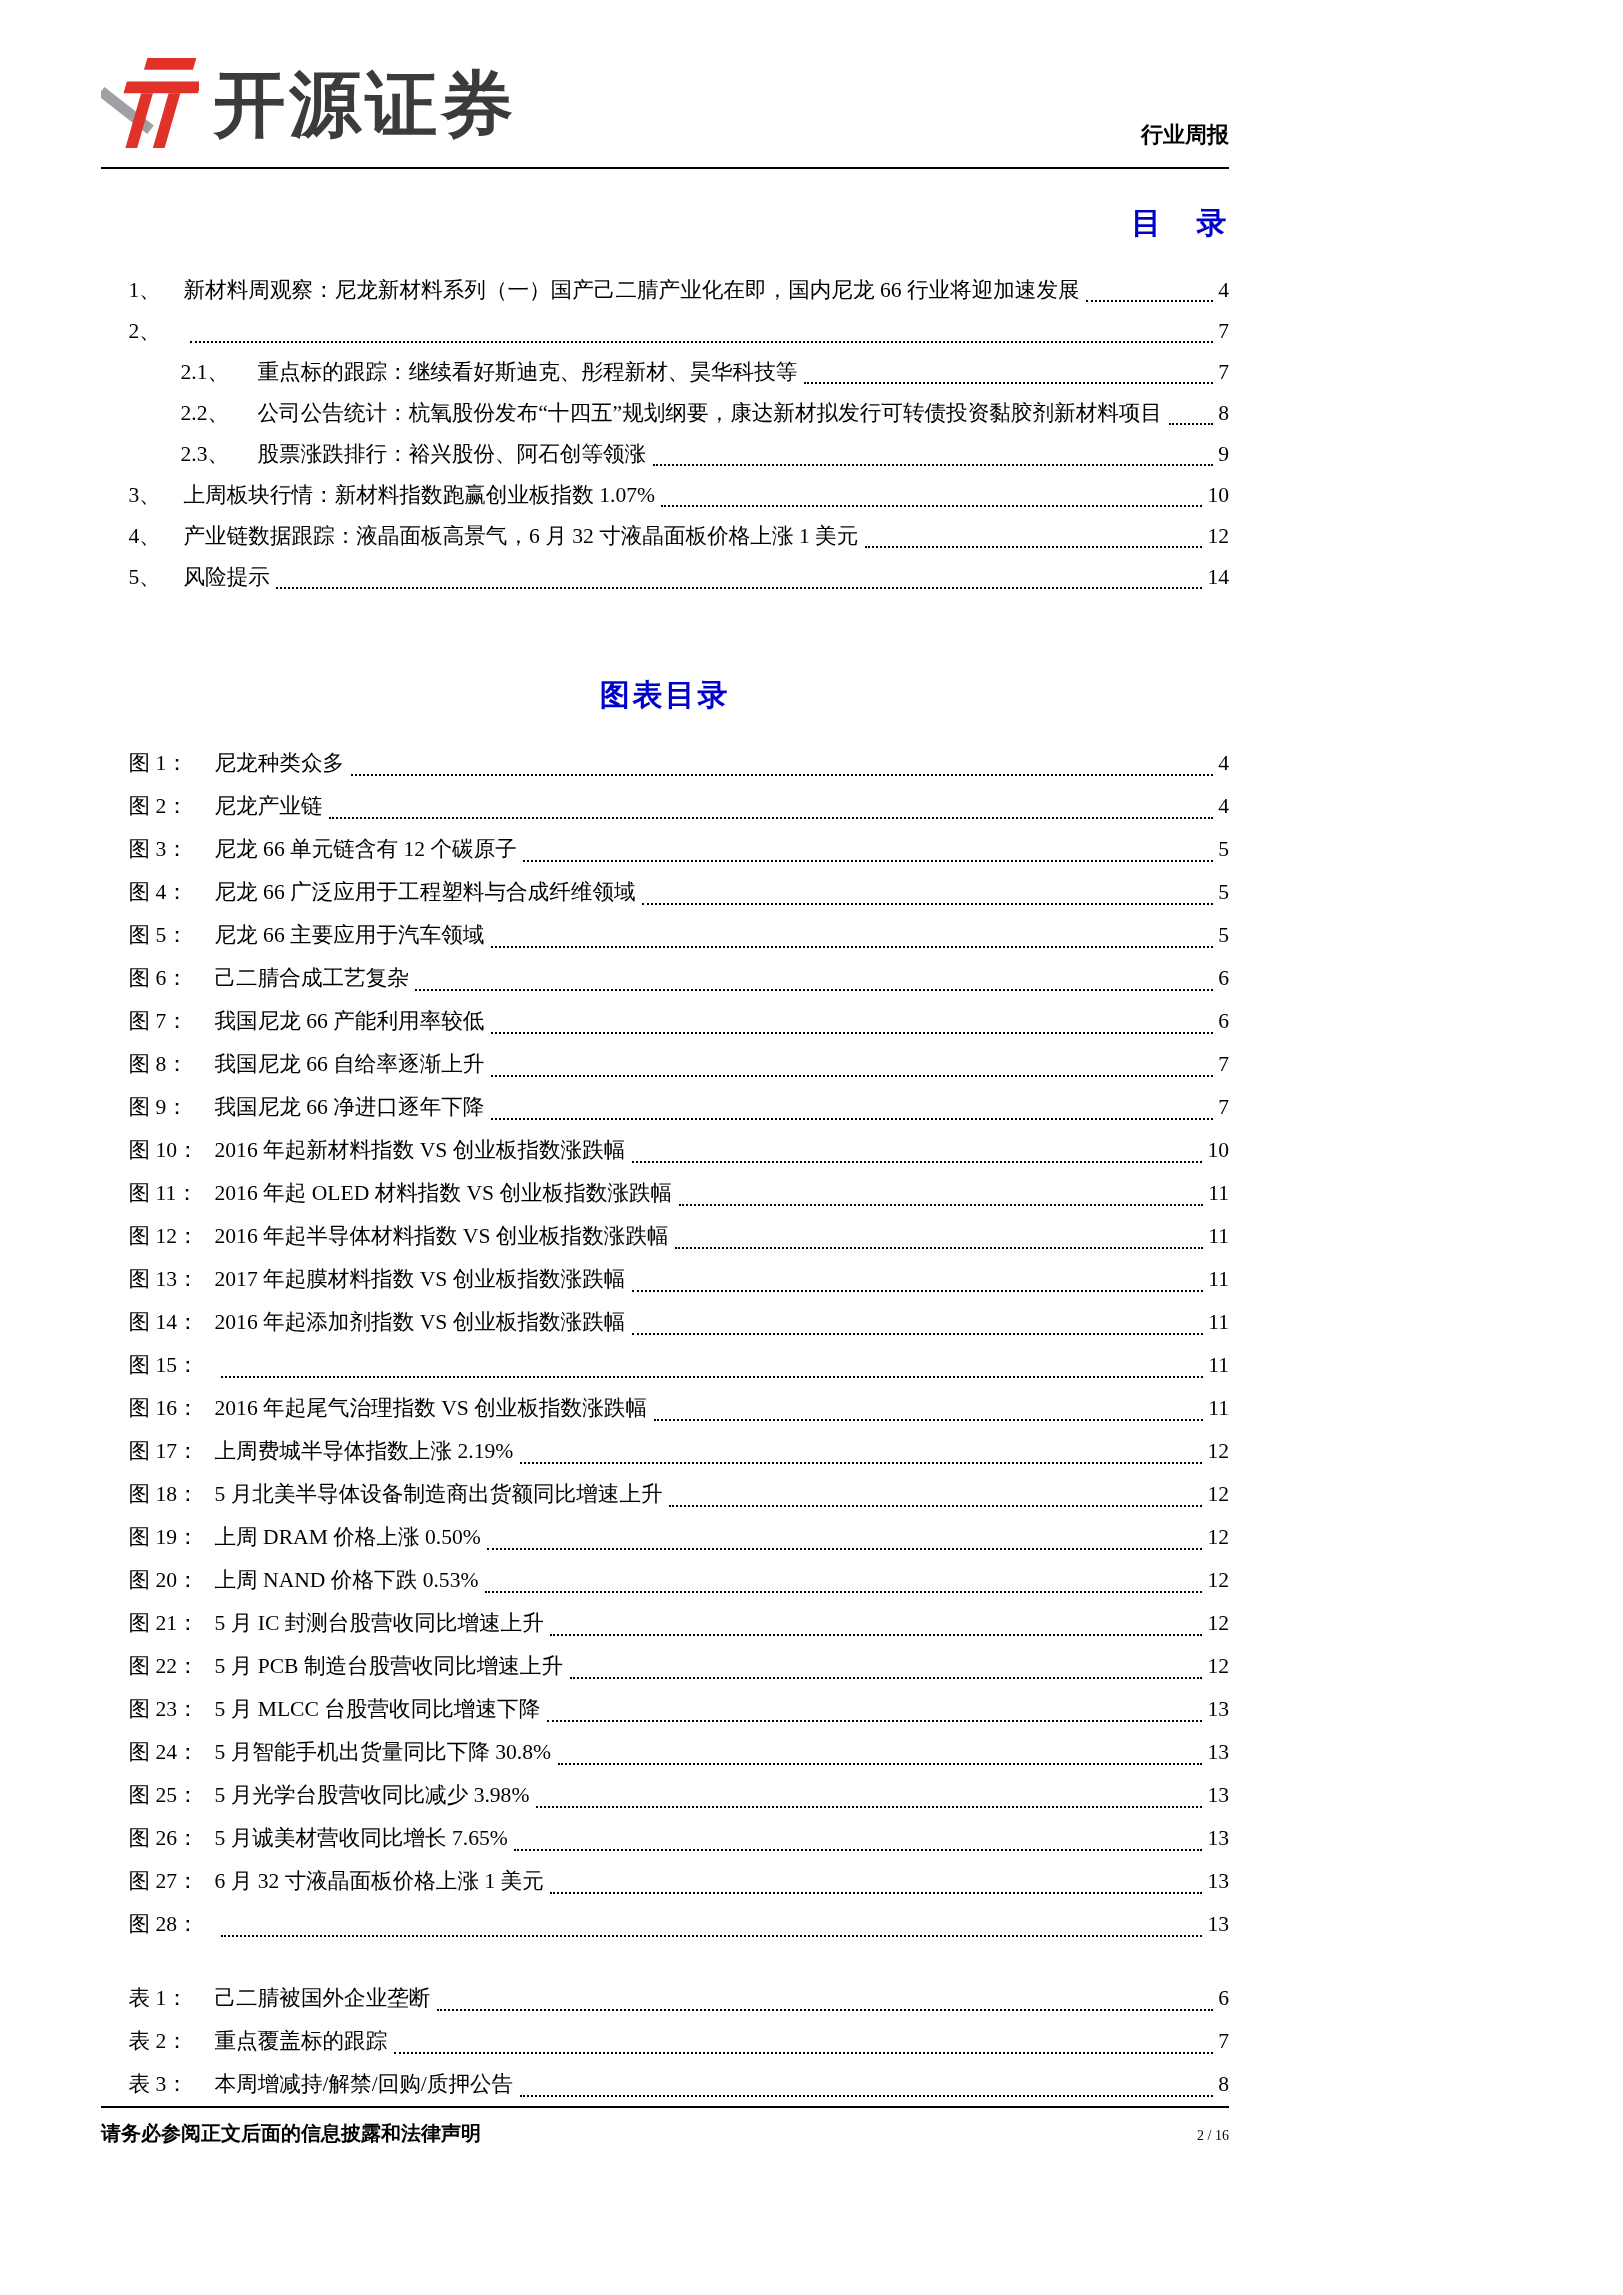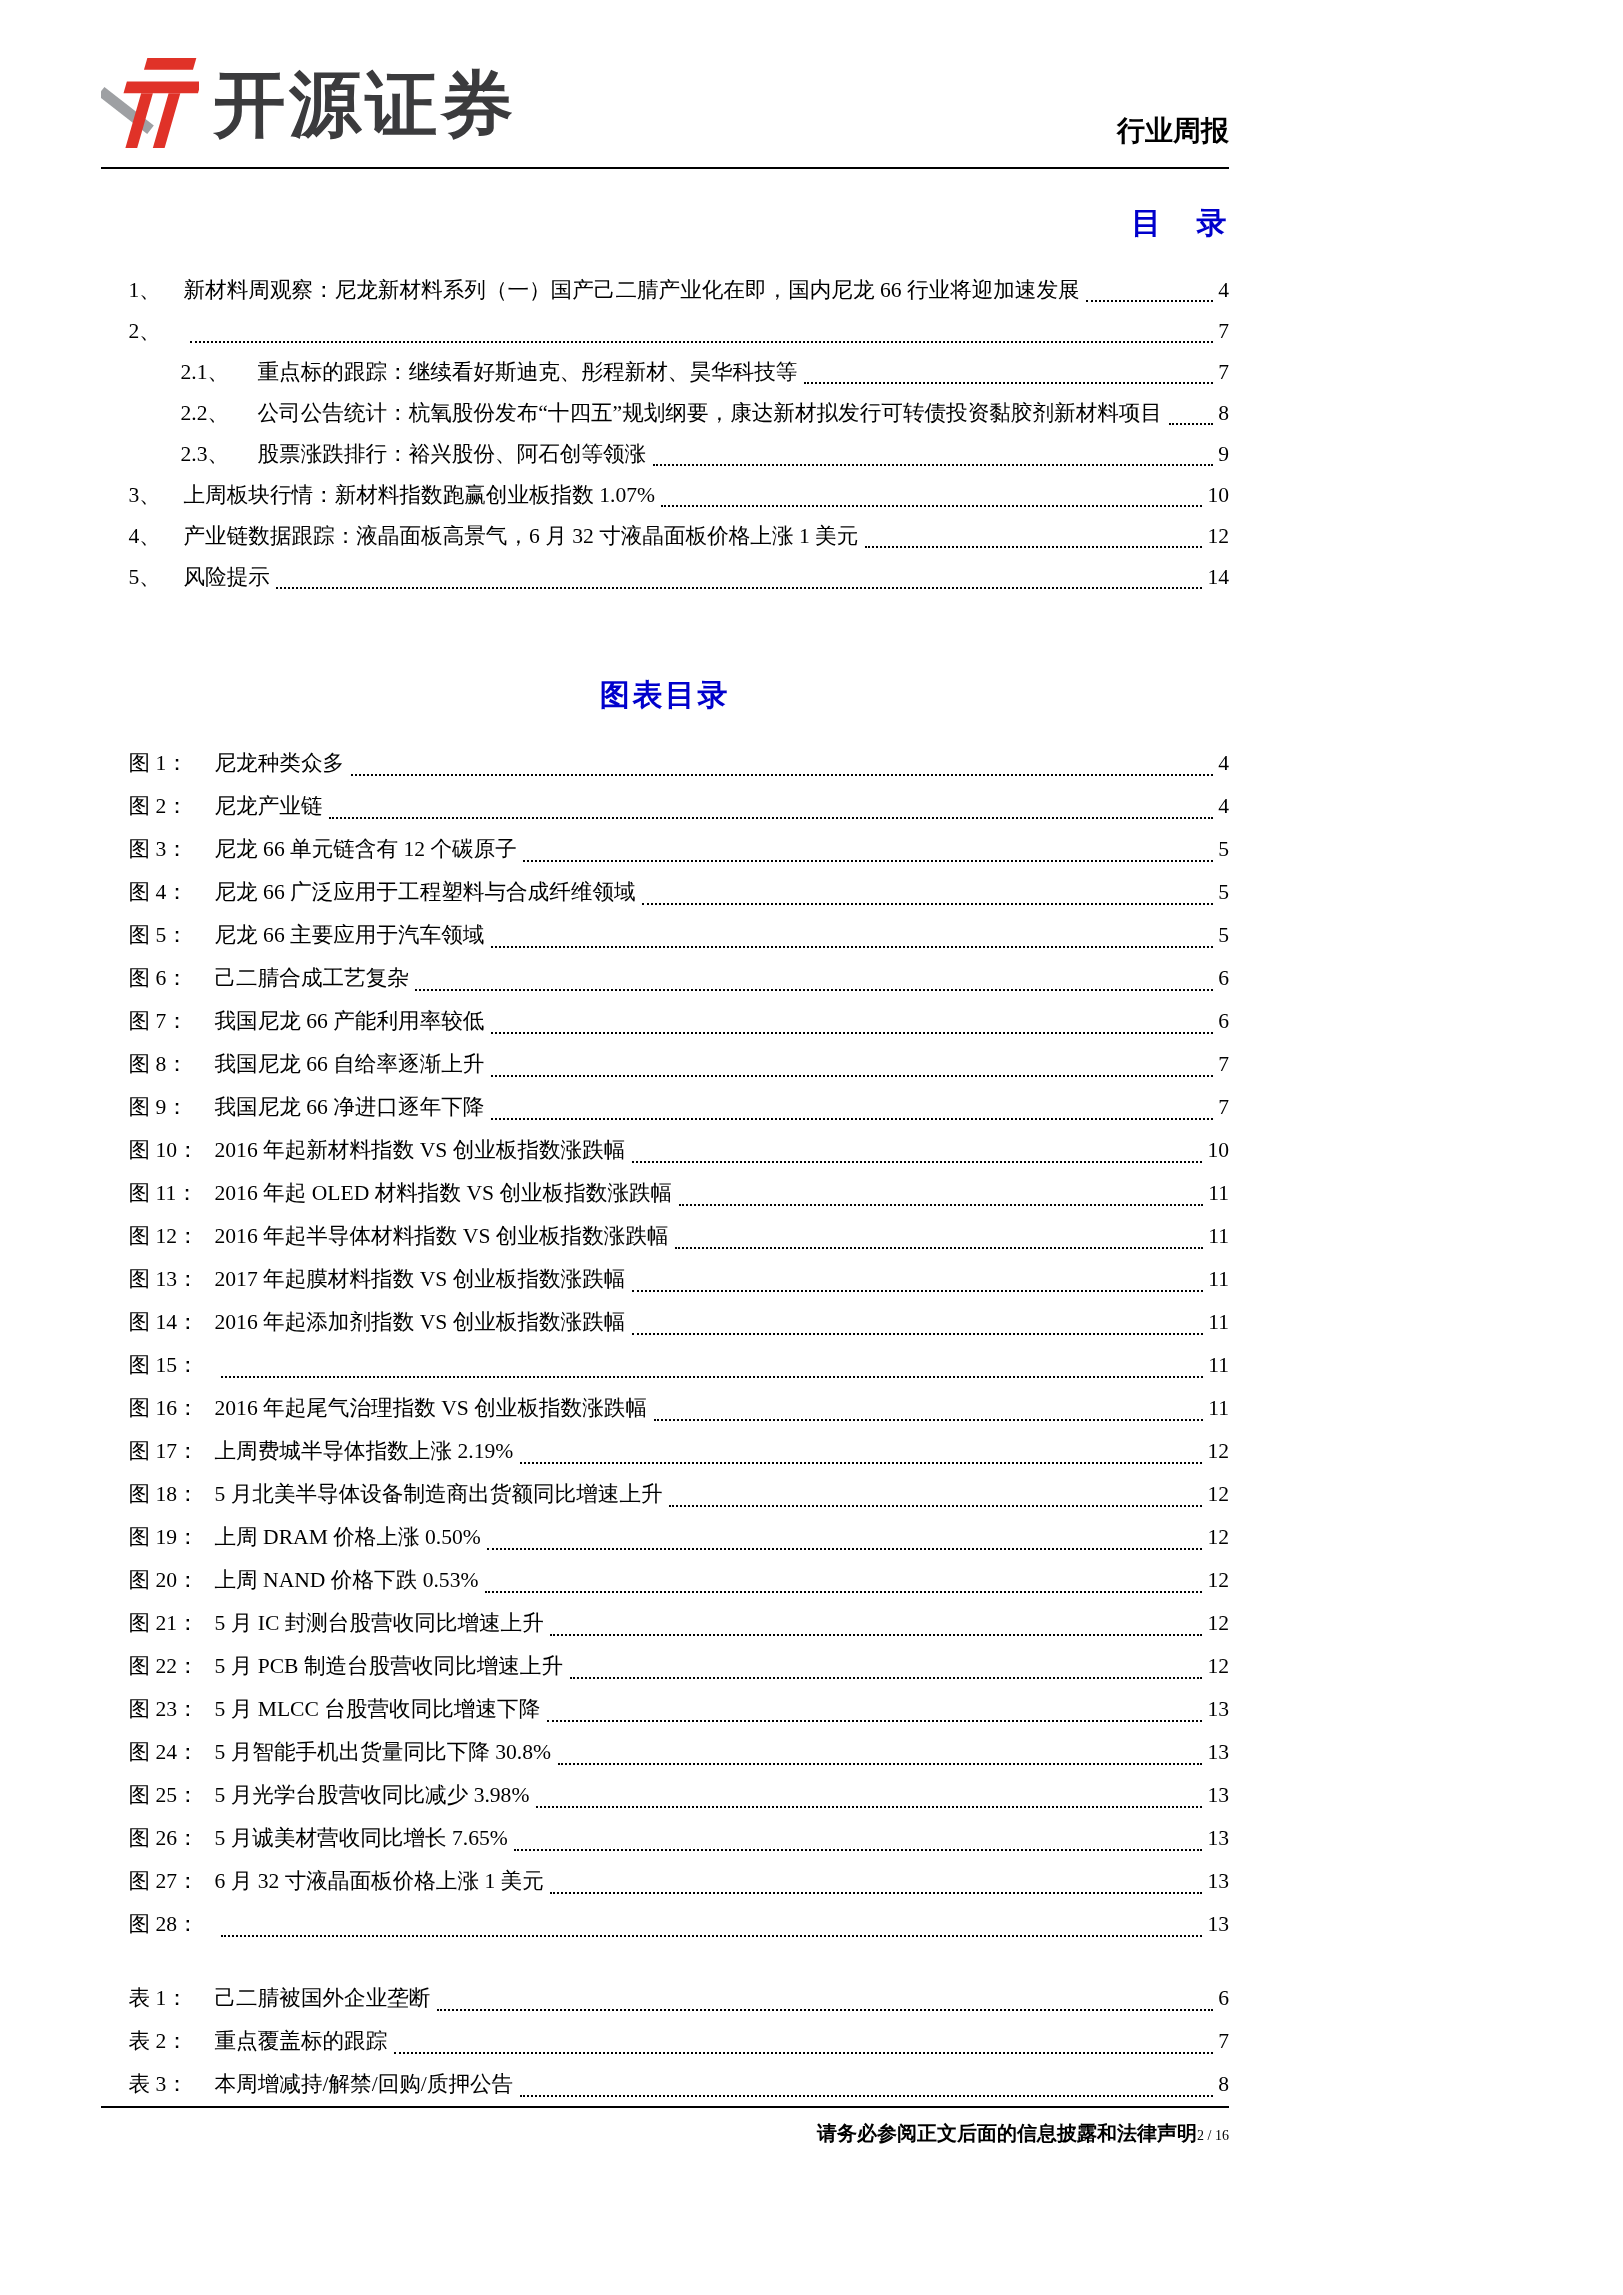--- a/index.html
+++ b/index.html
@@ -13,21 +13,21 @@
 
   
   .hdr { display:flex; justify-content:space-between; align-items:flex-end; padding-top:51px; }
   .brand { display:flex; align-items:center; gap:14.4px; }
   .brand-icon { width:98px; height:105px; display:block; }
   .brand-text {
     font-family:"Liberation Sans","DejaVu Sans",sans-serif;
     font-weight:700; font-size:72px; letter-spacing:3.9px;
     color:var(--brand_gray,#3B3B3D); line-height:1;
   }
-  .report-type { font-size:28px; font-weight:700; padding-bottom:6.5px; }
+  .report-type { font-size:22px; font-weight:700; padding-bottom:6.5px; }
   .hdr-rule { border-top:2.6px solid #000; margin-top:10.5px; }
 
   
   .sec-title {
     text-align:center; color:var(--heading_blue,#0000CC);
     font-size:30px; font-weight:700; white-space:pre; letter-spacing:2.6px;
   }
   .sec-title.t1 { margin-top:34px;text-align:right; }
   .sec-title.t2 { margin-top:77px; }
 
@@ -45,21 +45,21 @@
     flex:1; min-width:15.7px;
     border-bottom:2px dotted #000;
     align-self:flex-end; margin:0 5.2px 8.5px 6.5px;
   }
   .row .pg { flex:none; }
   .list.tbl { margin-top:31px; }
 
   
   .footer { position:absolute; left:101px; right:101px; top:2106px; }
   .ftr-rule { border-top:2px solid #000; }
-  .ftr-row { display:flex; justify-content:flex-end; align-items:baseline; padding-top:11.8px; }
+  .ftr-row { display:flex; justify-content:space-between; align-items:baseline; padding-top:11.8px; }
   .disclaimer { font-weight:700; font-size:20px; }
   .ftr-page { font-size:14px; }
 </style>
 </head>
 <body>
 
 <div class="page">
 
   <header class="hdr">
     <div class="brand">

